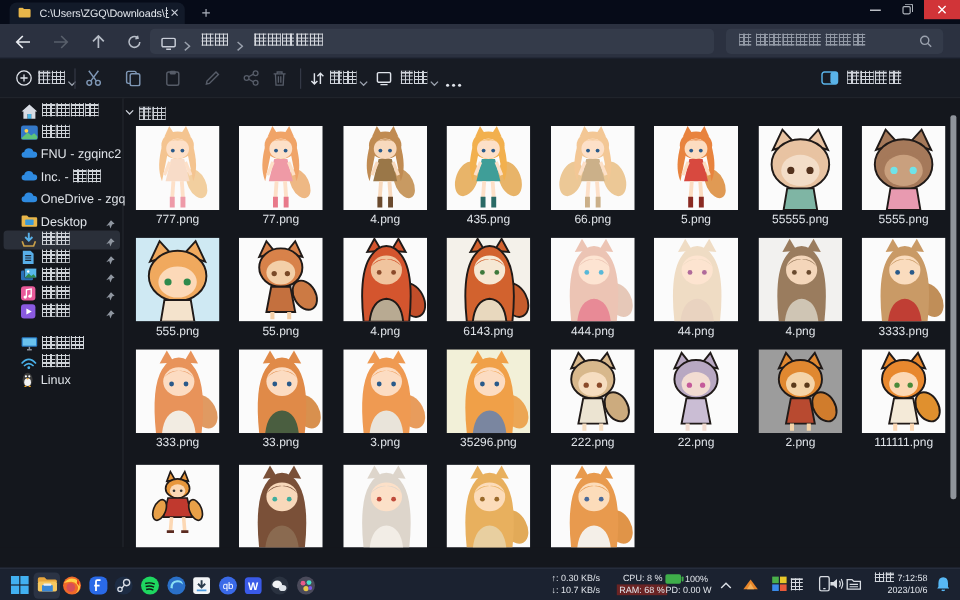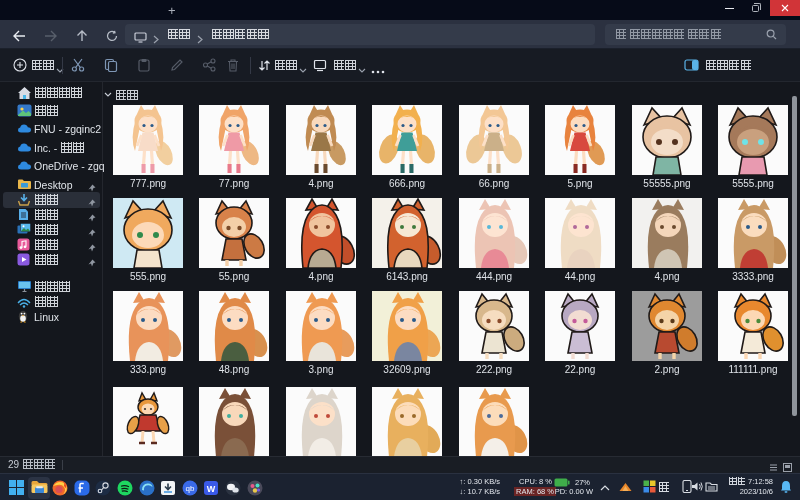--- a/index.html
+++ b/index.html
@@ -49,20 +49,25 @@
 .tbi{position:absolute;top:5px;width:18px;height:18px}
 .tbi svg{position:absolute;left:1px;top:1px}
 .tbactive{position:absolute;left:-2px;top:-2px;width:22px;height:22px;background:#2b3344;border-radius:4px}
 #tray{position:absolute;right:0;top:0;height:27px;color:#e2e6ec;font-size:7.5px}
 .trline{position:absolute;white-space:nowrap}
 .trico{position:absolute;top:7px}
 </style></head><body>
 <div id="stage">
 
 <div id="tabbar">
+  <div id="tab"><svg class="fold" viewBox="0 0 11 9">
+          <path d="M0.5 1.5 Q0.5 0.5 1.5 0.5 L4 0.5 L5 1.6 L9.5 1.6 Q10.5 1.6 10.5 2.6 L10.5 7.5 Q10.5 8.5 9.5 8.5 L1.5 8.5 Q0.5 8.5 0.5 7.5 Z" fill="#e8b64a"></path>
+        </svg><span id="tabtxt">C:\Users\ZGQ\Downloads\<i class="c"></i></span><span class="x"><svg width="7" height="7" viewBox="0 0 7 7">
+            <path d="M1 1 L6 6 M6 1 L1 6" stroke="#c9ced8" stroke-width="1"></path>
+          </svg></span></div>
   <div id="plus">+</div>
   <div id="winbtns">
         <div id="btnmin"></div>
         <div id="btnmax"></div>
         <div id="btnclose">
           <svg width="8" height="8" viewBox="0 0 8 8">
             <path d="M1 1 L7 7 M7 1 L1 7" stroke="#fff" stroke-width="1.1"></path>
           </svg>
         </div>
       </div>
@@ -380,21 +385,21 @@
           <path d="M25 15 Q35 7 45 15 Q40 11 35 12 Q30 11 25 15 Z" fill="#f2b04e"></path>
           <path d="M29.5 27.5 L40.5 27.5 L45 46 L25 46 Z" fill="#3f9e98"></path>
           <path d="M28.5 30 L24 41" stroke="#fde0c8" stroke-width="2.8" fill="none"></path>
           <path d="M41.5 30 L46 41" stroke="#fde0c8" stroke-width="2.8" fill="none"></path>
           <path d="M31.5 46 L30.5 60" stroke="#fde0c8" stroke-width="3.2"></path>
           <path d="M38.5 46 L39.5 60" stroke="#fde0c8" stroke-width="3.2"></path>
           <path d="M28.5 59 L32.6 59 L32.6 68 L28.5 68 Z" fill="#2a6a66"></path>
           <path d="M37.4 59 L41.5 59 L41.5 68 L37.4 68 Z" fill="#2a6a66"></path>
         </svg>
       </div>
-<div class="fname" style="left:260px;top:96px">666.png</div>
+<div class="fname" style="left:260px;top:96px">435.png</div>
 <div class="tile" style="left:355px;top:23px">
         <svg width="70" height="70" viewBox="0 0 70 70">
           <rect width="70" height="70" fill="#fbfbfb"></rect>
           <ellipse cx="17" cy="44" rx="9" ry="15" fill="#ecc896" transform="rotate(20 17 44)"></ellipse>
           <ellipse cx="53" cy="44" rx="9" ry="15" fill="#ecc896" transform="rotate(-20 53 44)"></ellipse>
           <path d="M24 9 L28 0 L33 8 Z" fill="#f3c795"></path>
           <path d="M37 8 L42 0 L46 9 Z" fill="#f3c795"></path>
           <ellipse cx="35" cy="16" rx="13.5" ry="11.5" fill="#f3c795"></ellipse>
           <path d="M22.5 15 Q17 34 22 46 L27.5 19 Z" fill="#f3c795"></path>
           <path d="M47.5 15 Q53 34 48 46 L42.5 19 Z" fill="#f3c795"></path>
@@ -603,21 +608,21 @@
           <path d="M20 12 L26 1 L32 11 Z" fill="#e08a48"></path>
           <path d="M40 11 L46 1 L52 12 Z" fill="#e08a48"></path>
           <path d="M17 70 Q13 32 22 17 Q28 7 36 7 Q44 7 50 17 Q59 32 55 70 Z" fill="#e08a48"></path>
           <ellipse cx="36" cy="27" rx="13" ry="12" fill="#fcdcc2"></ellipse>
           <circle cx="30" cy="29" r="2" fill="#2a5a8a"></circle>
           <circle cx="42" cy="29" r="2" fill="#2a5a8a"></circle>
           <path d="M23 24 Q36 12 49 24 Q43 17 36 18 Q29 17 23 24 Z" fill="#e08a48"></path>
           <path d="M22 70 Q24 52 36 51 Q48 52 50 70 Z" fill="#4a5e40"></path>
         </svg>
       </div>
-<div class="fname" style="left:87px;top:282px">48.png</div>
+<div class="fname" style="left:87px;top:282px">33.png</div>
 <div class="tile" style="left:182px;top:209px">
         <svg width="70" height="70" viewBox="0 0 70 70">
           <rect width="70" height="70" fill="#fbfbfb"></rect>
           <ellipse cx="57" cy="52" rx="10" ry="15" fill="#e89c5c" transform="rotate(-28 57 52)"></ellipse>
           <path d="M20 12 L26 1 L32 11 Z" fill="#ef9a52"></path>
           <path d="M40 11 L46 1 L52 12 Z" fill="#ef9a52"></path>
           <path d="M17 70 Q13 32 22 17 Q28 7 36 7 Q44 7 50 17 Q59 32 55 70 Z" fill="#ef9a52"></path>
           <ellipse cx="36" cy="27" rx="13" ry="12" fill="#fcdcc2"></ellipse>
           <circle cx="30" cy="29" r="2" fill="#2a5a8a"></circle>
           <circle cx="42" cy="29" r="2" fill="#2a5a8a"></circle>
@@ -633,21 +638,21 @@
           <path d="M20 12 L26 1 L32 11 Z" fill="#f0a048"></path>
           <path d="M40 11 L46 1 L52 12 Z" fill="#f0a048"></path>
           <path d="M17 70 Q13 32 22 17 Q28 7 36 7 Q44 7 50 17 Q59 32 55 70 Z" fill="#f0a048"></path>
           <ellipse cx="36" cy="27" rx="13" ry="12" fill="#fcdcc2"></ellipse>
           <circle cx="30" cy="29" r="2" fill="#2a5a8a"></circle>
           <circle cx="42" cy="29" r="2" fill="#2a5a8a"></circle>
           <path d="M23 24 Q36 12 49 24 Q43 17 36 18 Q29 17 23 24 Z" fill="#f0a048"></path>
           <path d="M22 70 Q24 52 36 51 Q48 52 50 70 Z" fill="#7a86a0"></path>
         </svg>
       </div>
-<div class="fname" style="left:260px;top:282px">32609.png</div>
+<div class="fname" style="left:260px;top:282px">35296.png</div>
 <div class="tile" style="left:355px;top:209px">
         <svg width="70" height="70" viewBox="0 0 70 70">
           <rect width="70" height="70" fill="#fbfbfb"></rect>
           <ellipse cx="55" cy="48" rx="9" ry="13" fill="#ccab7e" transform="rotate(-30 55 48)" stroke="#201a18" stroke-width="1.6"></ellipse>
           <path d="M17 16 L23 3 L31 13 Z" fill="#d8b88c" stroke="#201a18" stroke-width="1.6"></path>
           <path d="M39 13 L47 3 L53 16 Z" fill="#d8b88c" stroke="#201a18" stroke-width="1.6"></path>
           <ellipse cx="35" cy="25" rx="18" ry="16" fill="#d8b88c" stroke="#201a18" stroke-width="1.6"></ellipse>
           <ellipse cx="35" cy="29" rx="12" ry="10" fill="#f6ddc0"></ellipse>
           <circle cx="29.5" cy="30" r="2.2" fill="#8a4a2a"></circle>
           <circle cx="40.5" cy="30" r="2.2" fill="#8a4a2a"></circle>
@@ -770,31 +775,20 @@
           <ellipse cx="36" cy="27" rx="13" ry="12" fill="#fcdcba"></ellipse>
           <circle cx="30" cy="29" r="2" fill="#4a6a9a"></circle>
           <circle cx="42" cy="29" r="2" fill="#4a6a9a"></circle>
           <path d="M23 24 Q36 12 49 24 Q43 17 36 18 Q29 17 23 24 Z" fill="#e89a4e"></path>
           <path d="M22 70 Q24 52 36 51 Q48 52 50 70 Z" fill="#f4efe8"></path>
         </svg>
       </div>
   <div id="vscroll"></div>
 </div>
 
-<div id="status">
-  <span style="position:absolute;left:8px">29 <i class="c"></i><i class="c"></i><i class="c"></i></span>
-  <span style="position:absolute;left:62px;top:3px;width:1px;height:10px;background:#3a3f48"></span>
-  <span style="position:absolute;right:22px;top:4px"><svg width="9" height="9" viewBox="0 0 9 9">
-          <path d="M1 2 L8 2 M1 4.5 L8 4.5 M1 7 L8 7" stroke="#9aa0aa" stroke-width="1"></path>
-        </svg></span>
-  <span style="position:absolute;right:8px;top:4px"><svg width="9" height="9" viewBox="0 0 9 9">
-          <rect x="0.5" y="0.5" width="8" height="8" fill="none" stroke="#9aa0aa"></rect>
-          <rect x="2" y="2" width="5" height="3" fill="#9aa0aa"></rect>
-        </svg></span>
-</div>
 
 <div id="taskbar">
   <span class="tbi" style="left:8.0px">
         <svg width="15" height="15" viewBox="0 0 15 15">
           <rect x="0" y="0" width="7" height="7" fill="#42b0f0"></rect>
           <rect x="8" y="0" width="7" height="7" fill="#42b0f0"></rect>
           <rect x="0" y="8" width="7" height="7" fill="#42b0f0"></rect>
           <rect x="8" y="8" width="7" height="7" fill="#42b0f0"></rect>
         </svg>
       </span>
@@ -878,21 +872,21 @@
       </span>
   <div id="tray">
     <span class="trline" style="right:300px;top:3px">↑: 0.30 KB/s</span>
     <span class="trline" style="right:300px;top:13px">↓: 10.7 KB/s</span>
     <span class="trline" style="right:248px;top:3px">CPU: 8 %</span>
     <span class="trline" style="right:244px;top:13px;background:#6b2424;padding:0 2px">RAM: 68 %</span>
     <span class="trline" style="right:230px;top:4px"><svg width="16" height="9" viewBox="0 0 16 9">
             <rect x="0.5" y="0.5" width="13" height="8" rx="1.5" fill="#3fae4a"></rect>
             <rect x="14" y="2.5" width="1.6" height="4" rx="0.6" fill="#3fae4a"></rect>
           </svg></span>
-    <span class="trline" style="right:210px;top:4px">27%</span>
+    <span class="trline" style="right:210px;top:4px">100%</span>
     <span class="trline" style="right:207px;top:13px">PD: 0.00 W</span>
     <span class="trico" style="right:190px;top:10px"><svg width="10" height="6" viewBox="0 0 10 6">
             <path d="M1 5 L5 1 L9 5" stroke="#d8dce2" stroke-width="1.2" fill="none"></path>
           </svg></span>
     <span class="trico" style="right:168px;top:8px"><svg width="13" height="10" viewBox="0 0 13 10">
             <path d="M6.5 1 L12.5 9 L0.5 9 Z" fill="#e8862a"></path>
             <path d="M6.5 4 L9.5 9 L3.5 9 Z" fill="#f4b05a"></path>
           </svg></span>
     <span class="trico" style="right:144px;top:6px"><svg width="13" height="13" viewBox="0 0 13 13">
             <rect x="0.5" y="0.5" width="5.5" height="5.5" fill="#4ab04a"></rect>

